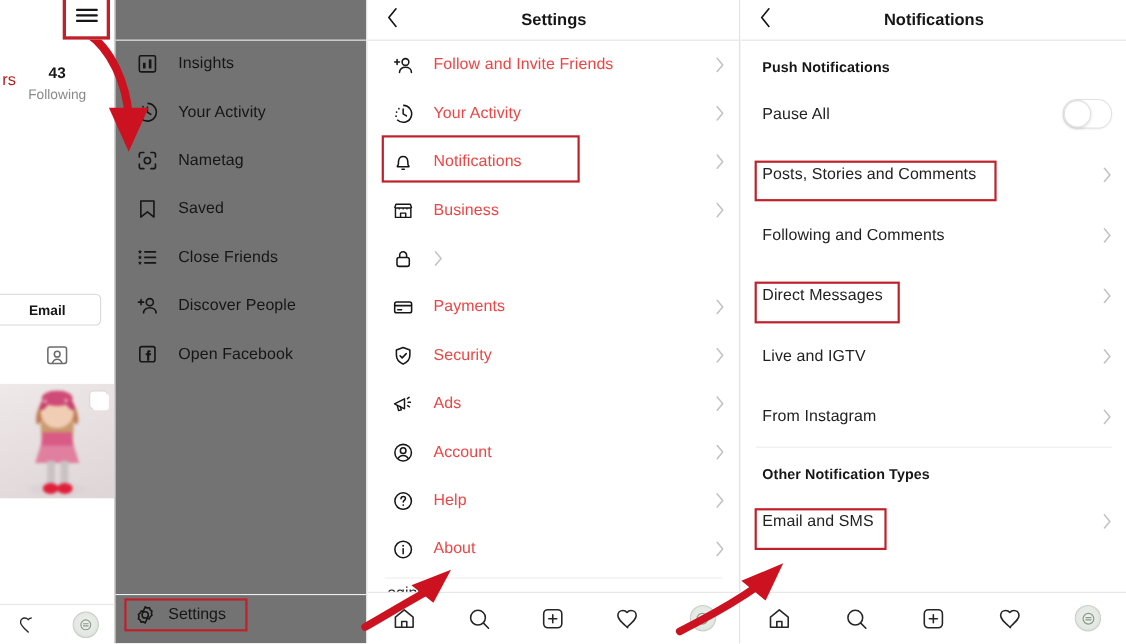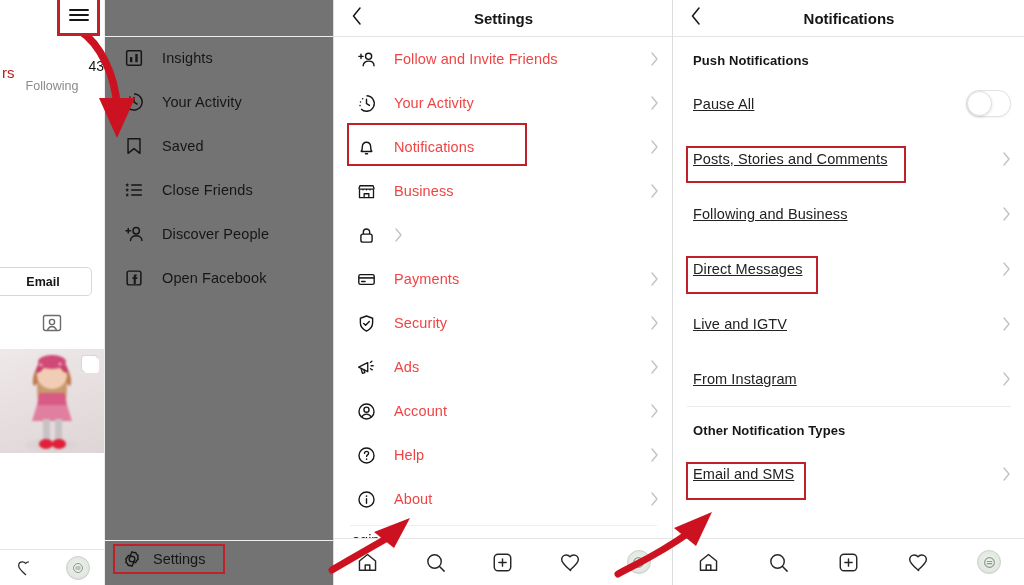--- a/index.html
+++ b/index.html
@@ -14,21 +14,21 @@
   
   .panel{position:absolute;top:0;height:585px;background:#fff;overflow:hidden;}
   #panel-left   {left:0;   width:333px;}
   #panel-mid    {left:333px;width:339px;border-left:1px solid #dcdcdc;}
   #panel-right  {left:672px;width:352px;border-left:1px solid #dcdcdc;}
 
   
   #profile-strip{position:absolute;left:0;top:0;width:104px;height:549px;
     background:#fff;border-right:1px solid #e6e6e6;overflow:hidden;}
   .stat-block{position:absolute;left:0;top:58px;width:104px;text-align:center;}
-  .stat-num{font-size:14px;font-weight:normal;color:#161616;line-height:16px;text-align:right;}
+  .stat-num{font-size:14px;font-weight:bold;color:#161616;line-height:16px;}
   .stat-lbl{font-size:12.5px;color:#8a8a8a;line-height:16px;margin-top:4px;}
   .stat-prev{position:absolute;left:2px;top:64px;font-size:15px;color:#b91c1c;}
   .email-btn{position:absolute;left:-6px;top:267px;width:96px;height:27px;
     border:1px solid #d8d8d8;border-radius:5px;background:#fff;
     display:flex;align-items:center;justify-content:center;
     font-size:12.5px;font-weight:bold;color:#161616;}
   .tagged-tab{position:absolute;left:0;top:305px;width:104px;height:40px;
     display:flex;align-items:center;justify-content:center;}
   .thumb{position:absolute;left:0;top:349px;width:104px;height:104px;
     background:linear-gradient(160deg,#efe9ea 0%,#e7dfe0 45%,#ded5d6 100%);
@@ -84,21 +84,21 @@
     display:flex;align-items:center;justify-content:center;}
   .set-row .slabel{font-size:14.5px;color:#ef4444;flex:1;letter-spacing:.1px;}
   .chev{color:#c2c2c2;display:flex;align-items:center;}
   .set-divider{height:1px;background:#eeeeee;margin:4px 16px 0 16px;}
   .ogins{font-size:14.5px;color:#161616;padding:6px 0 0 18px;}
 
   
   .nt-section{font-size:13px;font-weight:bold;color:#161616;
     padding:16px 0 8px 20px;letter-spacing:.1px;}
   .nt-row{height:55px;display:flex;align-items:center;padding:0 14px 0 20px;position:relative;}
-  .nt-row .nlabel{font-size:14.5px;color:#222;flex:1;letter-spacing:.1px;text-decoration:underline;}
+  .nt-row .nlabel{font-size:14.5px;color:#222;flex:1;letter-spacing:.1px;}
   .nt-divider{height:1px;background:#ececec;margin:0 14px;}
   .toggle{width:43px;height:25px;border-radius:13px;background:#fff;
     border:1.5px solid #e2e2e2;position:relative;flex:none;
     box-shadow:0 1px 2px rgba(0,0,0,.05);}
   .toggle .knob{position:absolute;left:0px;top:-0.5px;width:23px;height:23px;
     border-radius:50%;background:#fff;border:1.5px solid #e0e0e0;
     box-shadow:0 1px 3px rgba(0,0,0,.12);}
 
   
   .tabbar{position:absolute;left:0;bottom:0;width:100%;height:46px;
@@ -203,20 +203,32 @@
               <path d="M12 3.2a8.8 8.8 0 1 1-6.2 15"></path>
               <path d="M12 7v5l3.4 2.2" stroke-linecap="round"></path>
               <circle cx="4.6" cy="14.4" r=".9" fill="#161616" stroke="none"></circle>
               <circle cx="5.2" cy="10.2" r=".9" fill="#161616" stroke="none"></circle>
               <circle cx="7.6" cy="6.6" r=".9" fill="#161616" stroke="none"></circle>
             </svg>
           </span>
           <span class="dlabel">Your Activity</span>
         </div>
 
+        <div class="drawer-row">
+          <span class="dicon">
+            <svg width="22" height="22" viewBox="0 0 24 24" fill="none" stroke="#161616" stroke-width="1.6" stroke-linecap="round">
+              <path d="M4 8.5V6a2 2 0 0 1 2-2h2.5"></path>
+              <path d="M20 8.5V6a2 2 0 0 0-2-2h-2.5"></path>
+              <path d="M4 15.5V18a2 2 0 0 0 2 2h2.5"></path>
+              <path d="M20 15.5V18a2 2 0 0 1-2 2h-2.5"></path>
+              <circle cx="12" cy="12" r="3.1"></circle>
+            </svg>
+          </span>
+          <span class="dlabel">Nametag</span>
+        </div>
 
         <div class="drawer-row">
           <span class="dicon">
             <svg width="22" height="22" viewBox="0 0 24 24" fill="none" stroke="#161616" stroke-width="1.6" stroke-linejoin="round">
               <path d="M5.5 4h13v16l-6.5-5.2L5.5 20z"></path>
             </svg>
           </span>
           <span class="dlabel">Saved</span>
         </div>
 
@@ -534,21 +546,21 @@
       <div class="nt-row">
         <span class="nlabel">Posts, Stories and Comments</span>
         <span class="chev">
           <svg width="9" height="16" viewBox="0 0 9 16" fill="none" stroke="#c2c2c2" stroke-width="1.4" stroke-linecap="round" stroke-linejoin="round">
               <path d="M2 2l5 6-5 6"></path>
             </svg>
         </span>
       </div>
 
       <div class="nt-row">
-        <span class="nlabel">Following and Business</span>
+        <span class="nlabel">Following and Comments</span>
         <span class="chev">
           <svg width="9" height="16" viewBox="0 0 9 16" fill="none" stroke="#c2c2c2" stroke-width="1.4" stroke-linecap="round" stroke-linejoin="round">
               <path d="M2 2l5 6-5 6"></path>
             </svg>
         </span>
       </div>
 
       <div class="nt-row">
         <span class="nlabel">Direct Messages</span>
         <span class="chev">

